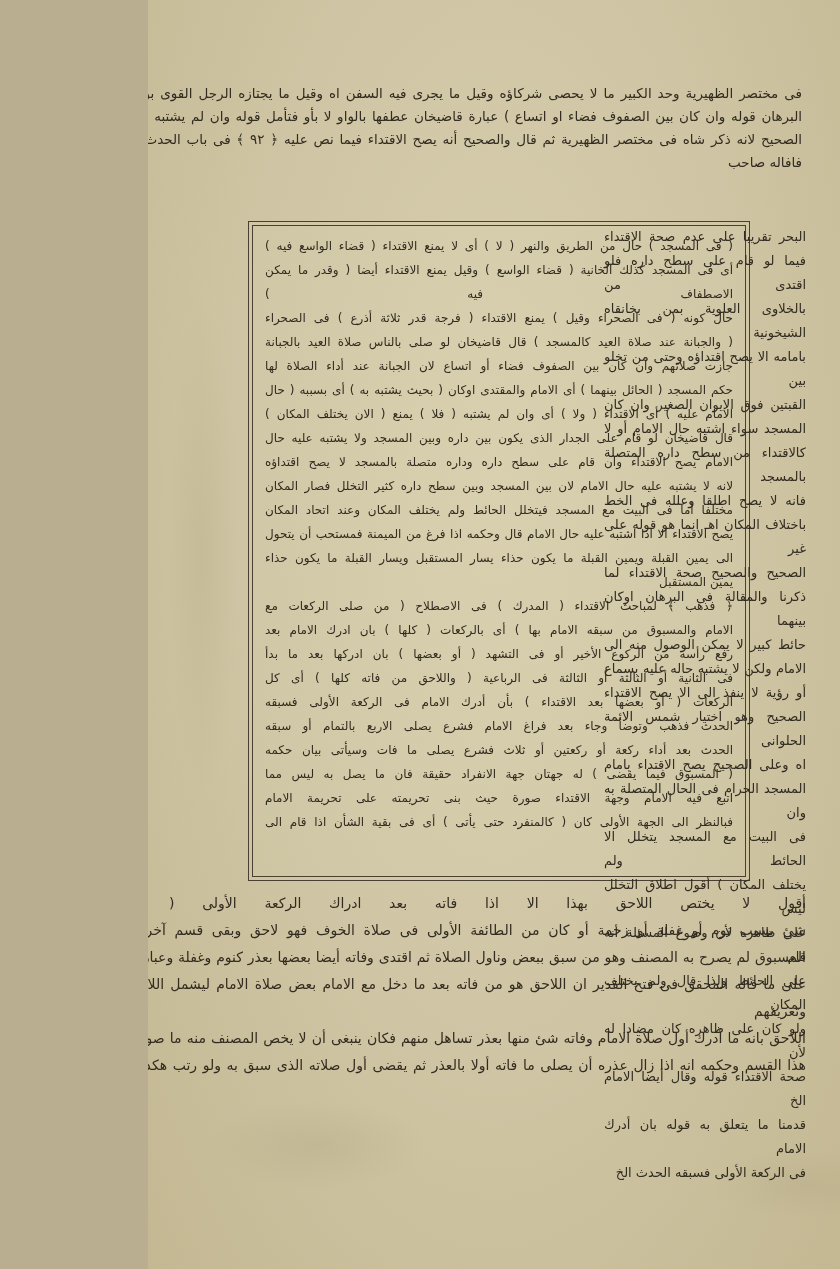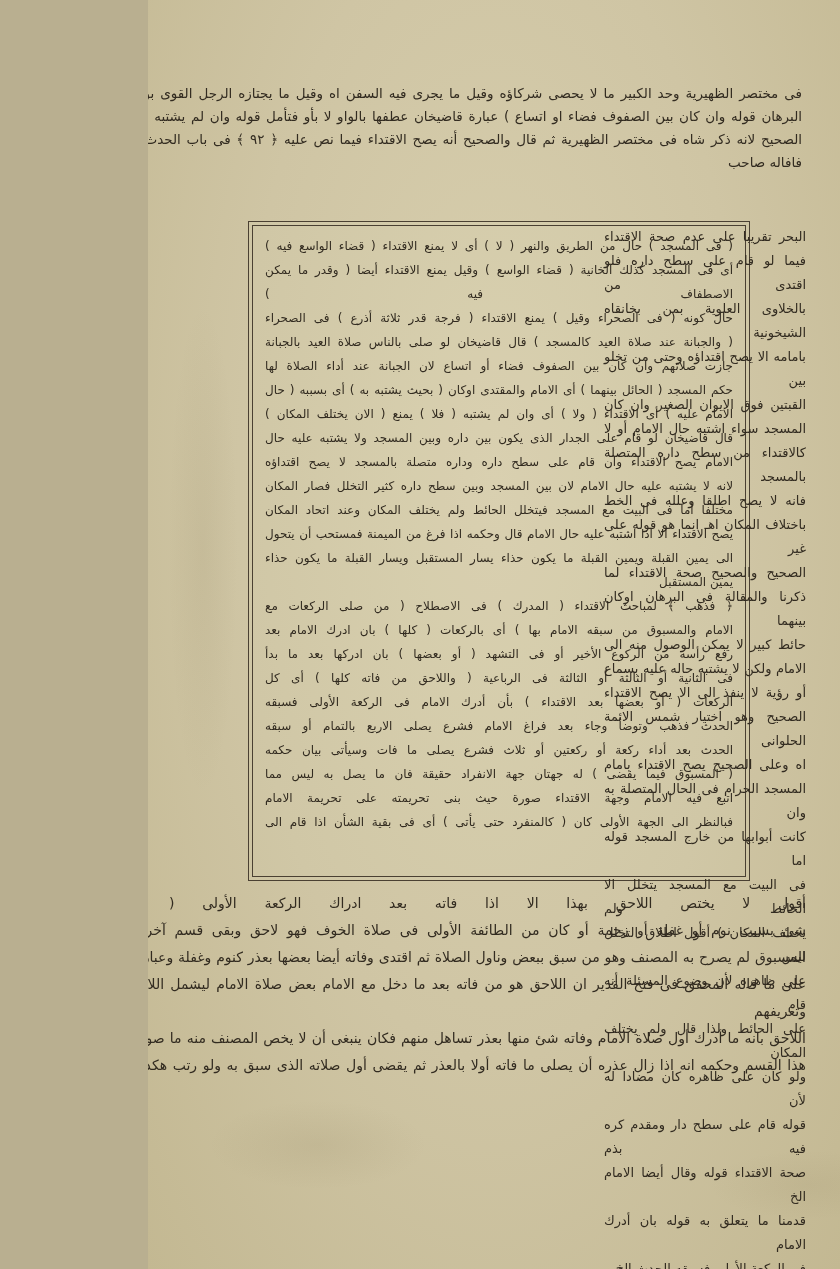--- a/index.html
+++ b/index.html
@@ -117,27 +117,25 @@
       <div class="line">فانه لا يصح اطلقا وعلله فى الخط</div>
       <div class="line">باختلاف المكان اهـ انما هو قوله على غير</div>
       <div class="line">الصحيح والصحيح صحة الاقتداء لما</div>
       <div class="line">ذكرنا والمقالة فى البرهان اوكان بينهما</div>
       <div class="line">حائط كبير لا يمكن الوصول منه الى</div>
       <div class="line">الامام ولكن لا يشتبه حاله عليه بسماع</div>
       <div class="line">أو رؤية لا ينفذ الى الا يصح الاقتداء</div>
       <div class="line">الصحيح وهو اختيار شمس الائمة الحلوانى</div>
       <div class="line">اه وعلى الصحيح يصح الاقتداء بامام</div>
       <div class="line">المسجد الحرام فى الحال المتصلة به وان</div>
-      <div class="line">كانت أبوابها من خارج المسجد قوله اما</div>
       <div class="line">فى البيت مع المسجد يتخلل الا الحائط ولم</div>
       <div class="line">يختلف المكان ) أقول اطلاق التخلل ليس</div>
       <div class="line">على ظاهره لأن وضوع المسئلة أنه قام</div>
       <div class="line">على الحائط ولذا قال ولم يختلف المكان</div>
       <div class="line">ولو كان على ظاهره كان مضادا له لأن</div>
-      <div class="line">قوله قام على سطح دار ومقدم كره فيه بذم</div>
       <div class="line">صحة الاقتداء قوله وقال أيضا الامام الخ</div>
       <div class="line">قدمنا ما يتعلق به قوله بان أدرك الامام</div>
       <div class="line end">فى الركعة الأولى فسبقه الحدث الخ</div>
     </div>
 
   <div class="bottom-block">
       <div class="line">أقول لا يختص اللاحق بهذا الا اذا فاته بعد ادراك الركعة الأولى ( وتلزمه )</div>
       <div class="line">شئ بسبب نوم أو غفلة أو زحمة أو كان من الطائفة الأولى فى صلاة الخوف فهو لاحق وبقى قسم آخر وهو اللاحق</div>
       <div class="line">المسبوق لم يصرح به المصنف وهو من سبق ببعض وناول الصلاة ثم اقتدى وفاته أيضا بعضها بعذر كنوم وغفلة وعبارة منه تشمله</div>
       <div class="line">على ما قاله المحقق فى فتح القدير ان اللاحق هو من فاته بعد ما دخل مع الامام بعض صلاة الامام ليشمل اللاحق المسبوق وتعريفهم</div>

